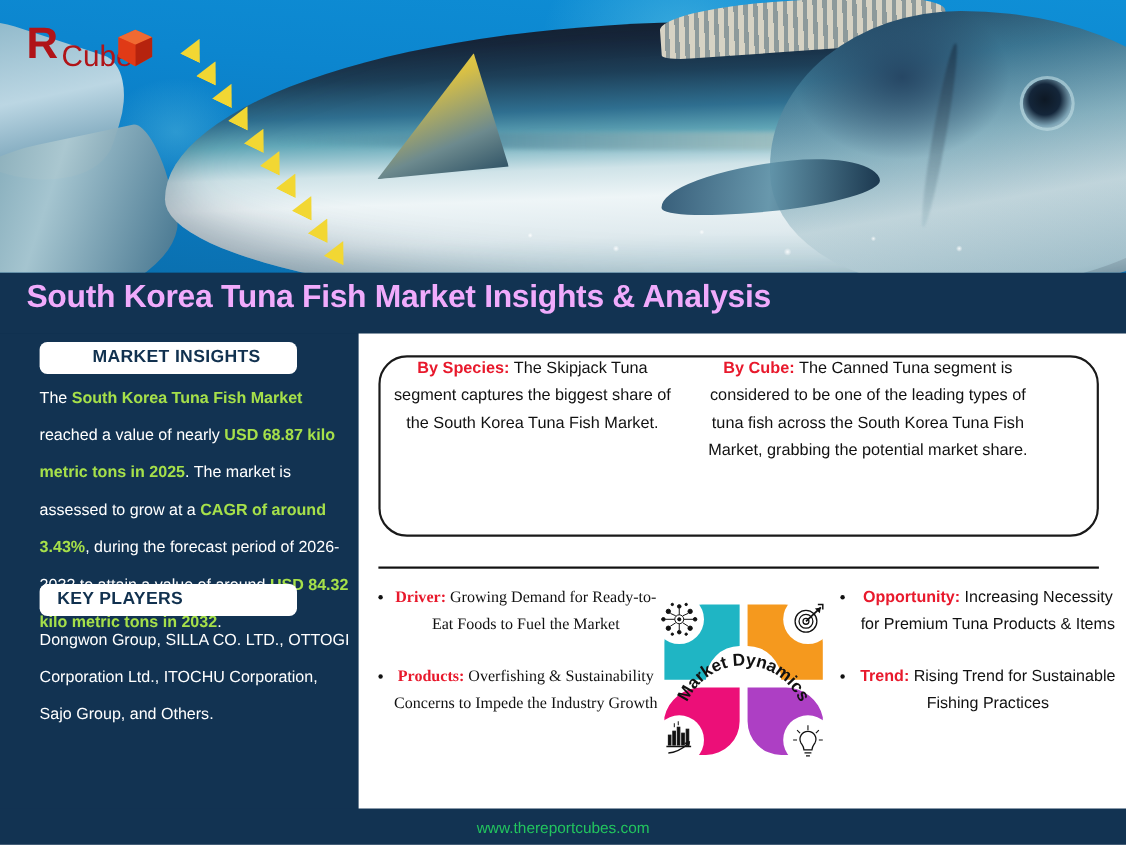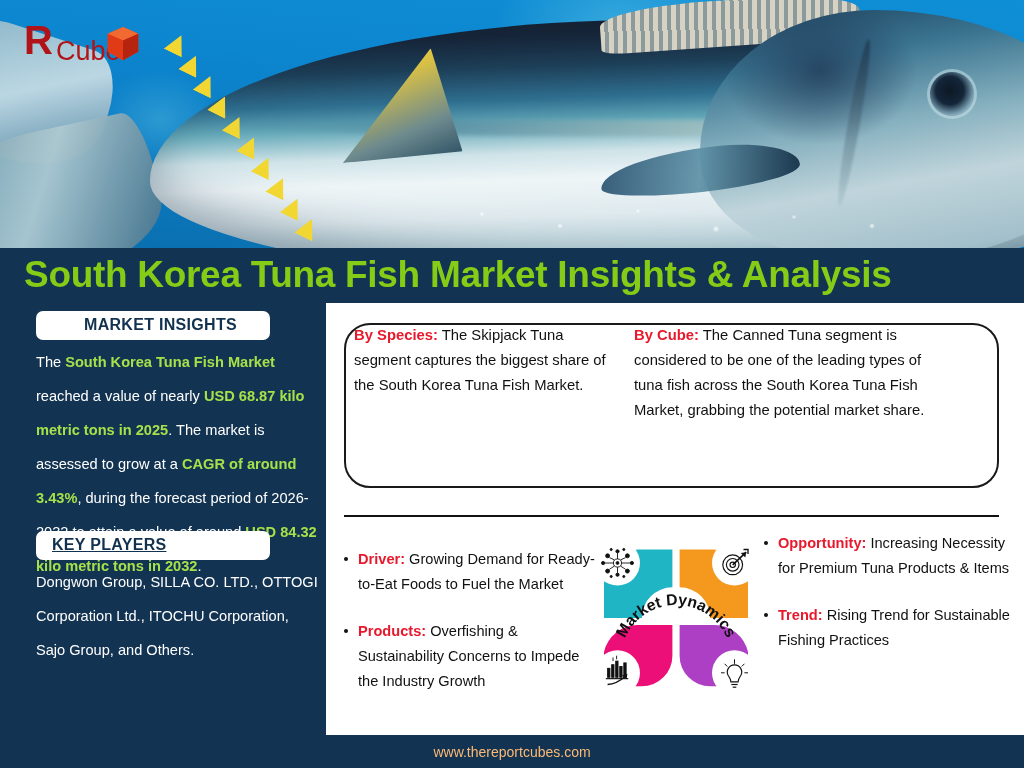--- a/index.html
+++ b/index.html
@@ -184,23 +184,23 @@
   #title-band {
     position: absolute;
     left: 0; top: 248px;
     width: 1024px; height: 55px;
     background: #123352;
     z-index: 4;
   }
   #page-title {
     position: absolute;
     left: 24px; top: 254px;
-    font-size: 37px;
+    font-size: 29px;
     font-weight: bold;
-    color: #84cc16;
+    color: #f0abfc;
     letter-spacing: -.3px;
     white-space: nowrap;
     z-index: 5;
   }
 
   
   #body-area {
     position: absolute;
     left: 0; top: 303px;
     width: 1024px; height: 432px;
@@ -219,41 +219,42 @@
     background: #ffffff;
     border-radius: 7px;
     color: #11314f;
     font-size: 16px;
     font-weight: bold;
     letter-spacing: .3px;
     padding: 5px 16px 6px 16px;
     box-sizing: border-box;
   }
   #pill-insights { left: 36px; top: 8px; width: 234px; padding-left: 48px; }
-  #pill-players  { left: 36px; top: 228px; width: 234px; text-decoration: underline; }
+  #pill-players  { left: 36px; top: 228px; width: 234px; }
 
   .side-para {
     position: absolute;
     left: 36px;
     width: 286px;
     color: #ffffff;
     font-size: 14.6px;
     line-height: 34px;
   }
   #insights-para { top: 42px; }
   #players-para  { top: 262px; }
   .hl { color: #a6e04a; font-weight: bold; }
 
   
   #main-panel {
     position: absolute;
     left: 326px; top: 303px;
     width: 698px; height: 432px;
     background: #ffffff;
     z-index: 3;
+    text-align: center;
   }
 
   
   #segment-box {
     position: absolute;
     left: 18px; top: 20px;
     width: 655px; height: 165px;
     border: 2.4px solid #1a1a1a;
     border-radius: 26px;
     box-sizing: border-box;
@@ -276,21 +277,21 @@
     border-top: 2.2px solid #111111;
   }
 
   
   .dyn-col {
     position: absolute;
     font-size: 14.6px;
     line-height: 25px;
     color: #111111;
   }
-  #dyn-left  { left: 12px; top: 244px; width: 260px; }
+  #dyn-left  { left: 12px; top: 228px; width: 260px; font-family: Liberation Serif, serif; }
   #dyn-right { left: 432px; top: 228px; width: 260px; }
   .bullet-item {
     position: relative;
     padding-left: 20px;
     margin-bottom: 22px;
   }
   .bullet-item:before {
     content: "";
     position: absolute;
     left: 6px; top: 10px;
@@ -306,21 +307,21 @@
     left: 260px; top: 228px;
     width: 180px; height: 190px;
   }
 
   
   #footer {
     position: absolute;
     left: 0; top: 735px;
     width: 1024px; height: 33px;
     background: #123352;
-    color: #fdba74;
+    color: #22c55e;
     font-size: 14px;
     display: flex;
     align-items: center;
     justify-content: center;
   }
 </style>
 </head>
 <body>
 
 <div id="page">

